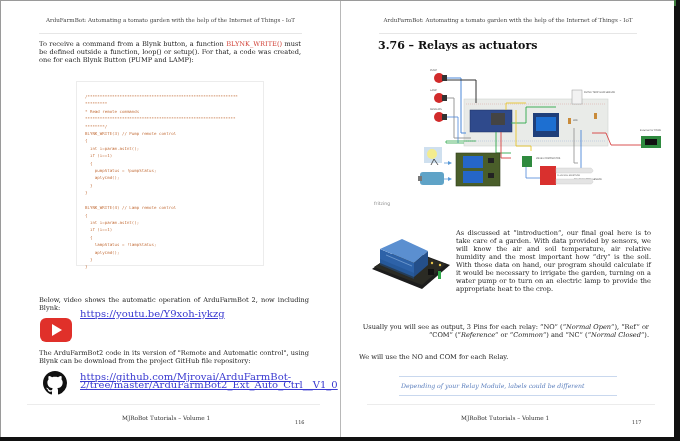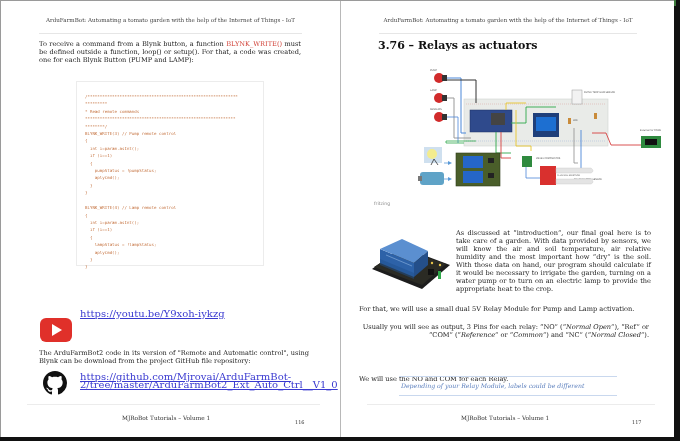--- a/index.html
+++ b/index.html
@@ -63,20 +63,21 @@
 {
   int i=param.asInt();
   if (i==1)
   {
     lampStatus = !lampStatus;
     aplyCmd();
   }
 }</div>
     </div>
 
+    <p class="para" style="left:38px; top:295px; width:270px;">Below, video shows the automatic operation of ArduFarmBot 2, now including Blynk:</p>
     <a class="link" style="left:79px; top:309px;">https://youtu.be/Y9xoh-iykzg</a>
     <div class="yt-icon"></div>
 
     <p class="para" style="left:38px; top:348px; width:270px;">The ArduFarmBot2 code in its version of "Remote and Automatic control", using Blynk can be download from the project GitHub file repository:</p>
     <svg class="gh-icon" viewBox="0 0 16 16">
       <path fill="#111" d="M8 0C3.58 0 0 3.58 0 8c0 3.54 2.29 6.53 5.47 7.59.4.07.55-.17.55-.38 0-.19-.01-.82-.01-1.49-2.01.37-2.53-.49-2.69-.94-.09-.23-.48-.94-.82-1.13-.28-.15-.68-.52-.01-.53.63-.01 1.08.58 1.23.82.72 1.21 1.87.87 2.33.66.07-.52.28-.87.51-1.07-1.78-.2-3.64-.89-3.64-3.95 0-.87.31-1.59.82-2.15-.08-.2-.36-1.02.08-2.12 0 0 .67-.21 2.2.82.64-.18 1.32-.27 2-.27.68 0 1.36.09 2 .27 1.53-1.04 2.2-.82 2.2-.82.44 1.1.16 1.92.08 2.12.51.56.82 1.27.82 2.15 0 3.07-1.87 3.75-3.65 3.95.29.25.54.73.54 1.48 0 1.07-.01 1.93-.01 2.2 0 .21.15.46.55.38A8.013 8.013 0 0016 8c0-4.42-3.58-8-8-8z"></path>
     </svg>
     <a class="link" style="left:79px; top:372px;">
       <span>https://github.com/Mjrovai/ArduFarmBot-</span><br>
       <span>2/tree/master/ArduFarmBot2_Ext_Auto_Ctrl__V1_0</span>
@@ -184,25 +185,24 @@
       <polygon points="14,36 48,50 48,56 14,42" fill="#1f4f8c" opacity="0.5"></polygon>
       <line x1="20" y1="32" x2="46" y2="43" stroke="#8fb5e3" stroke-width="0.6"></line>
       <rect x="62" y="46" width="6" height="6" fill="#111"></rect>
       <rect x="72" y="48" width="3" height="8" fill="#2fa84a"></rect>
       <circle cx="66" cy="40" r="1.2" fill="#e7c34a"></circle>
       <circle cx="74" cy="42" r="1.2" fill="#e7c34a"></circle>
     </svg>
 
     <p class="para" style="left:115px; top:228px; width:195px;">As discussed at “introduction”, our final goal here is to take care of a garden. With data provided by sensors, we will know the air and soil temperature, air relative humidity and the most important how “dry” is the soil. With those data on hand, our program should calculate if it would be necessary to irrigate the garden, turning on a water pump or to turn on an electric lamp to provide the appropriate heat to the crop.</p>
 
-    <p class="para" style="left:18px; top:304px; width:290px;">For that, we will use a small dual 5V Relay Module for Pump and Lamp activation.</p>
 
     <p class="para" style="left:18px; top:322px; width:290px; text-align:right;"><span>Usually you will see as output, 3 Pins for each relay: “NO” (“</span><i>Normal Open</i><span>”), “Ref” or “COM” (“</span><i>Reference</i><span>” or “</span><i>Common</i><span>”) and “NC” (“</span><i>Normal Closed</i><span>”).</span></p>
 
-    <p class="para" style="left:18px; top:352px; width:290px;margin-top:22px;">We will use the NO and COM for each Relay.</p>
+    <p class="para" style="left:18px; top:352px; width:290px;">We will use the NO and COM for each Relay.</p>
 
     <div class="callout">
       <div class="callout-text">Depending of your Relay Module, labels could be different</div>
     </div>
 
     <div class="foot-rule"></div>
     <div class="footer-text" style="left:120px;">MJRoBot Tutorials – Volume 1</div>
     <div class="page-num" style="left:291px;">117</div>
   </div>
 </div>

